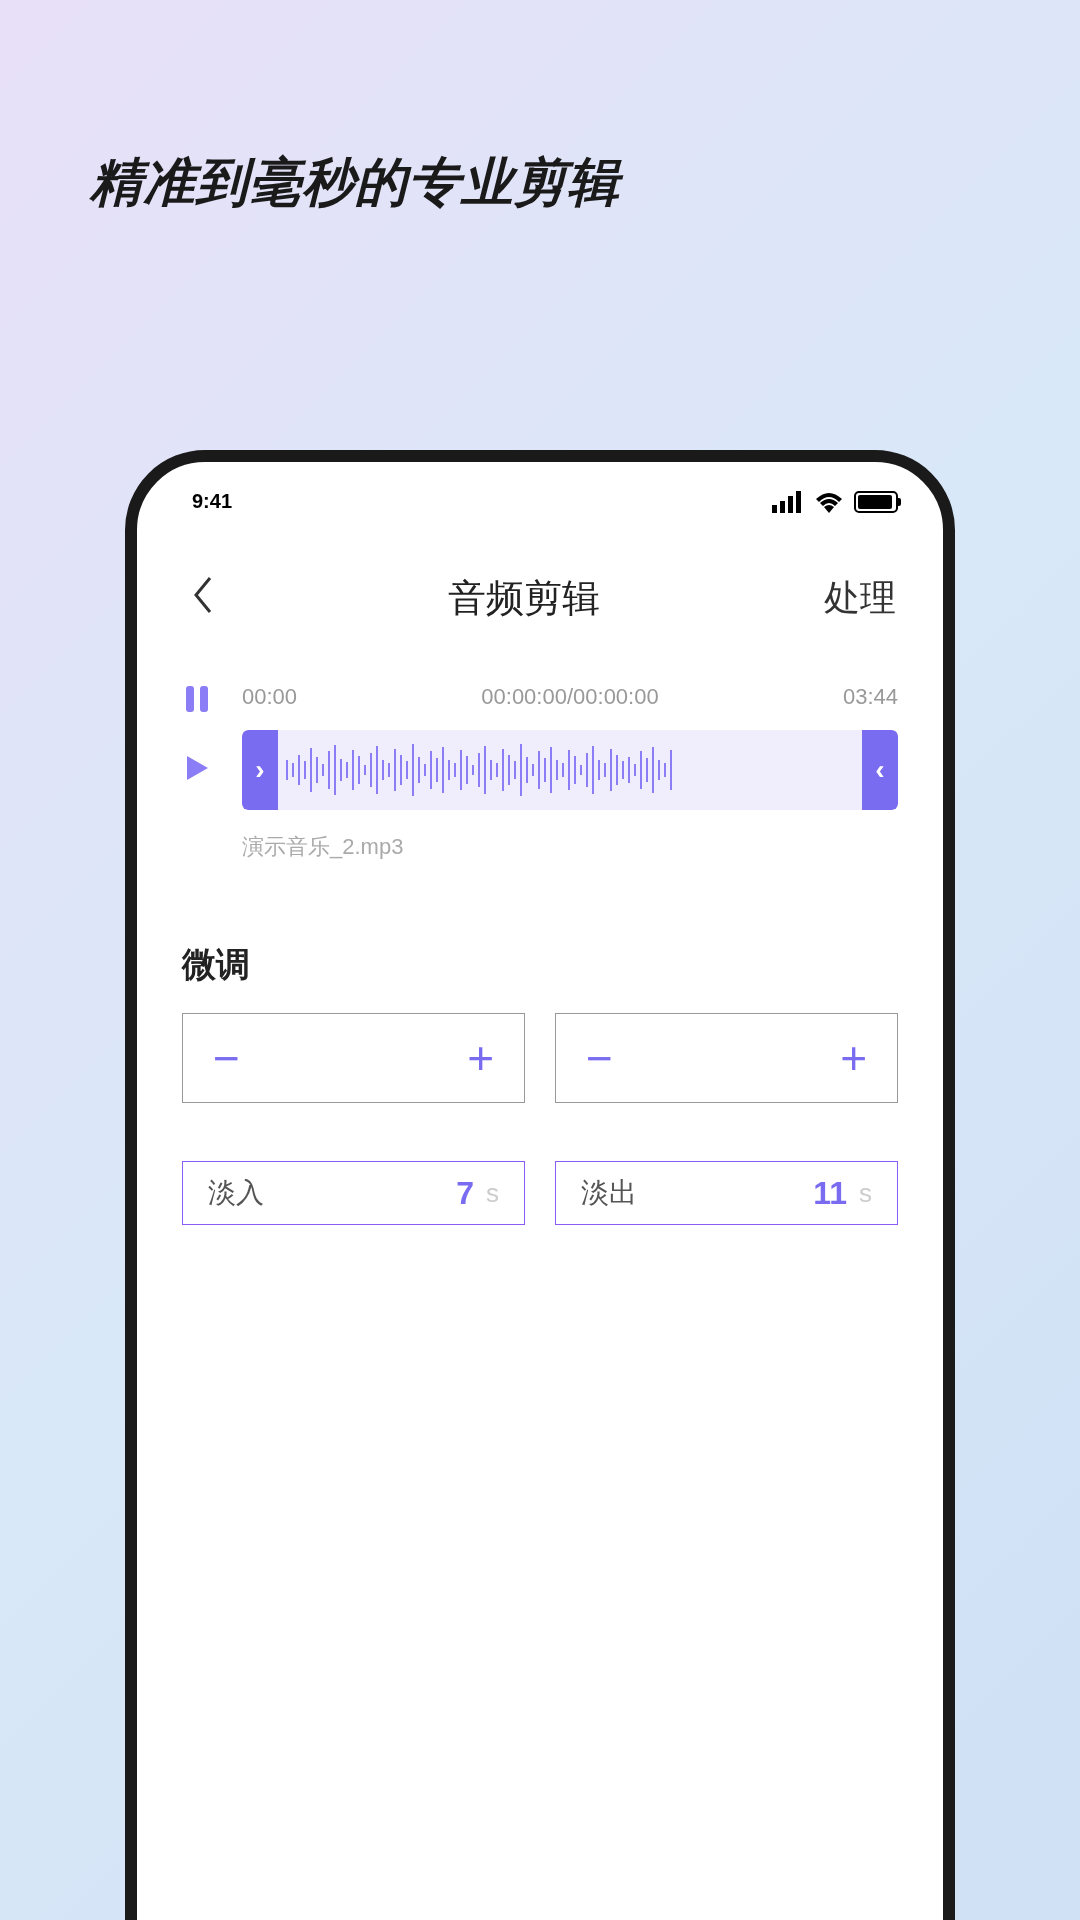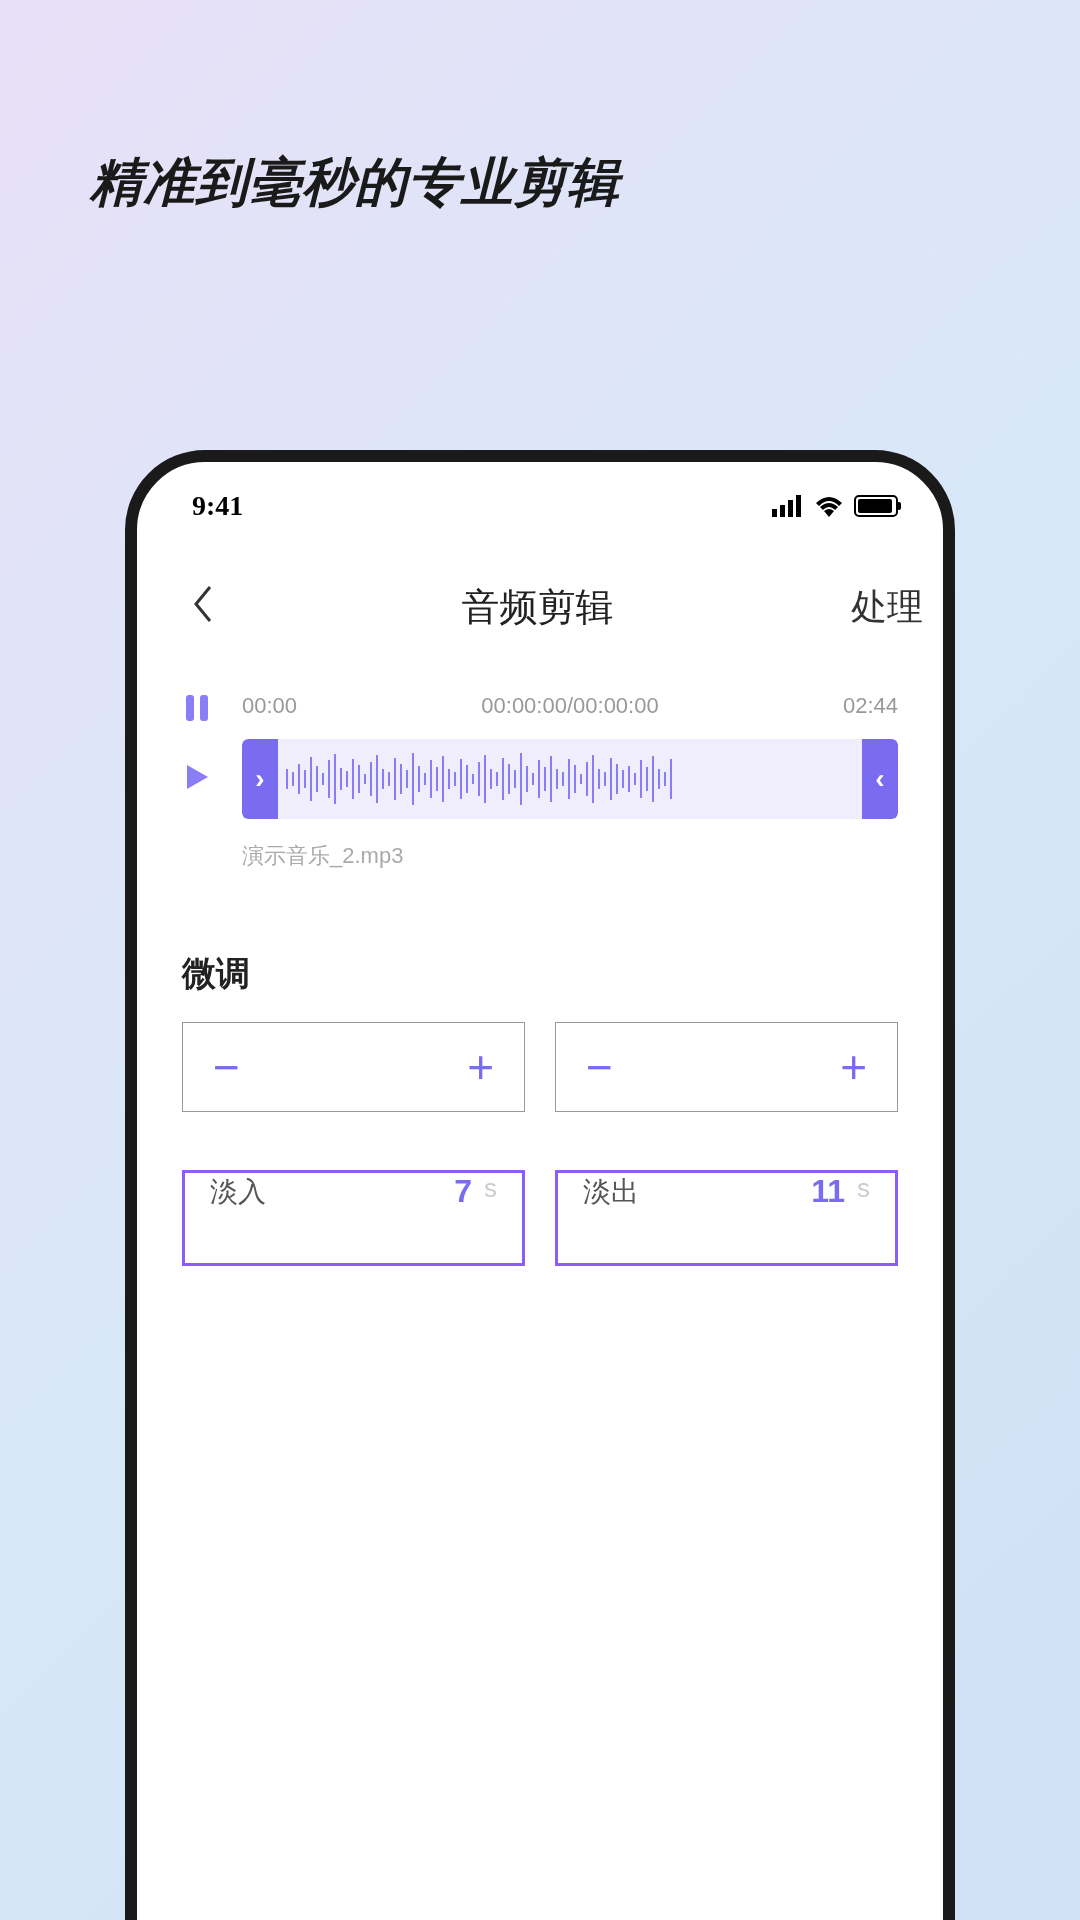--- a/index.html
+++ b/index.html
@@ -41,34 +41,34 @@
   border-radius: 80px;
   background: #fff;
   overflow: hidden;
 }
 .status-bar {
   display: flex;
   justify-content: space-between;
   align-items: center;
   padding: 28px 45px 10px 55px;
 }
-.status-time { font-size: 28px; font-weight: 600; font-family: Liberation Serif, serif; }
+.status-time { font-size: 20px; font-weight: 600; }
 .status-icons { display: flex; gap: 10px; align-items: center; }
 .signal, .wifi, .battery { display: inline-block; }
 .signal { width: 32px; height: 22px; }
 .wifi { width: 30px; height: 22px; }
 .battery { width: 44px; height: 22px; border: 2px solid #000; border-radius: 5px; position: relative; }
 .battery::after { content: ""; position: absolute; right: -5px; top: 5px; width: 3px; height: 8px; background: #000; border-radius: 0 2px 2px 0; }
 .battery::before { content: ""; position: absolute; left: 2px; top: 2px; bottom: 2px; width: 85%; background: #000; border-radius: 2px; }
 
 .nav {
   display: flex;
   align-items: center;
   justify-content: space-between;
-  padding: 50px 20px 40px 45px;
+  padding: 50px 47px 40px 45px;
 }
 .nav-back { font-size: 44px; color: #333; font-weight: 300; padding: 0 10px; }
 .nav-title { font-size: 38px; font-weight: 500; color: #222; }
 .nav-action { font-size: 36px; color: #333; }
 
 .player {
   padding: 20px 45px 30px 45px;
 }
 .player-top {
   display: flex;
@@ -146,24 +146,24 @@
   justify-content: space-between;
   padding: 0 30px;
 }
 .stepper-btn {
   font-size: 46px;
   color: #7a6cf0;
   font-weight: 400;
 }
 .fade-box {
   flex: 1;
-  height: 96px;
-  border: 3px solid #8b5cf6;
-  display: flex;
-  align-items: flex-start;
+  height: 64px;
+  border: 1px solid #8b5cf6;
+  display: flex;
+  align-items: center;
   padding: 0 25px;
 }
 .fade-label { font-size: 28px; color: #555; }
 .fade-value { font-size: 32px; color: #7a6cf0; font-weight: 600; margin-left: auto; }
 .fade-unit { font-size: 26px; color: #ccc; margin-left: 12px; }
 </style>
 </head>
 <body>
 
 <div class="hero">
@@ -214,21 +214,21 @@
         <div>
           <svg class="play-icon" viewBox="0 0 30 30">
               <path d="M5 3 L26 15 L5 27 Z" fill="#8a7df5"></path>
             </svg>
         </div>
       </div>
       <div class="player-main">
         <div class="time-row">
           <span>00:00</span>
           <span class="time-center">00:00:00/00:00:00</span>
-          <span>02:44</span>
+          <span>03:44</span>
         </div>
         <div class="waveform">
           <div class="wave-handle left">›</div>
           <div class="wave-bars" id="wave-bars">
               <span style="height: 20px;"></span>
               <span style="height: 14px;"></span>
               <span style="height: 30px;"></span>
               <span style="height: 18px;"></span>
               <span style="height: 44px;"></span>
               <span style="height: 26px;"></span>

